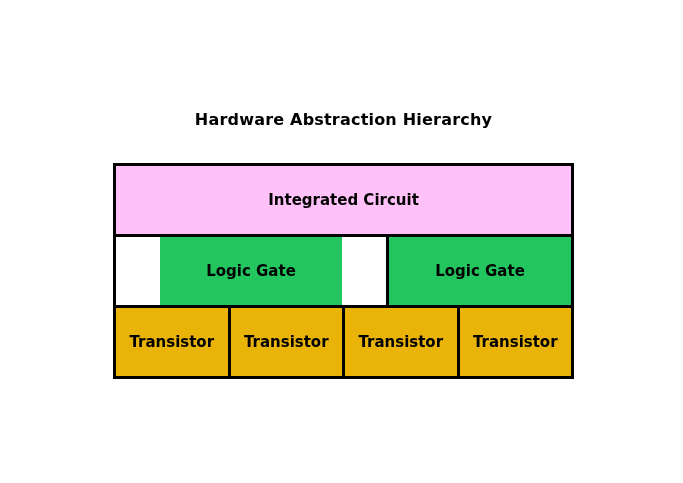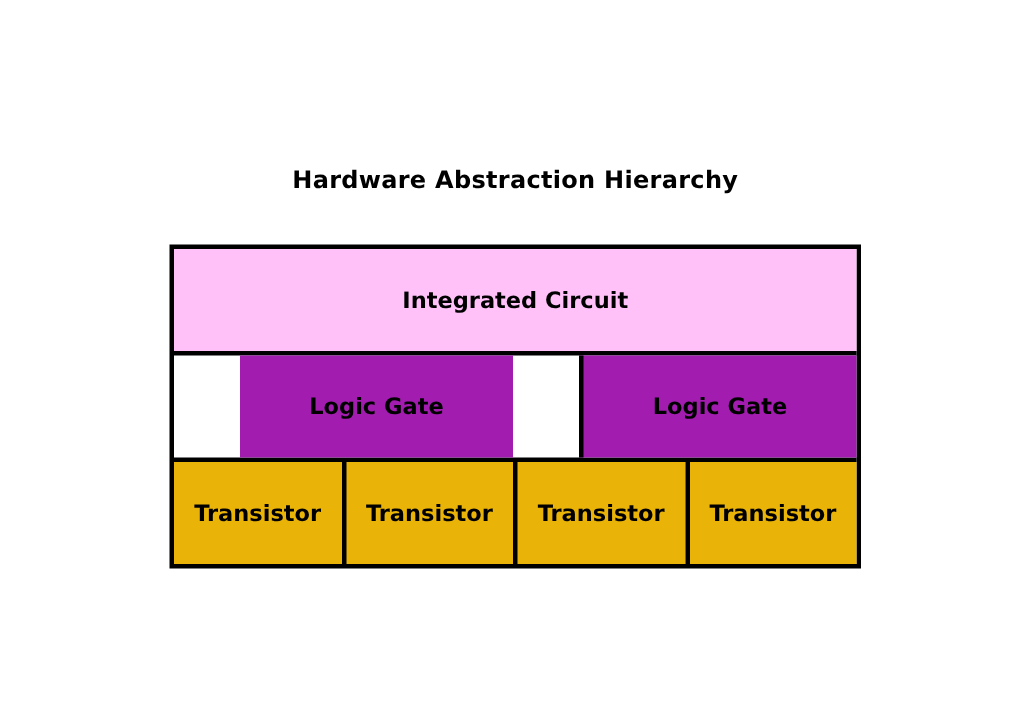--- a/index.html
+++ b/index.html
@@ -54,21 +54,21 @@
     align-items: center;
     justify-content: center;
     font-size: 15px;
     font-weight: 600;
     box-sizing: border-box;
   }
   .cell + .cell {
     border-left: 3px solid #000000;
   }
   .cell-ic        { background: #ffc1f8; }
-  .cell-gate      { background: #a21caf; margin-left: 44px; }
+  .cell-gate      { background: #22c55e; margin-left: 44px; }
   .cell-transistor{ background: #eab308; }
 </style>
 </head>
 <body>
 
 <div class="stage">
 
   <div class="title">Hardware Abstraction Hierarchy</div>
 
   <div class="diagram">

